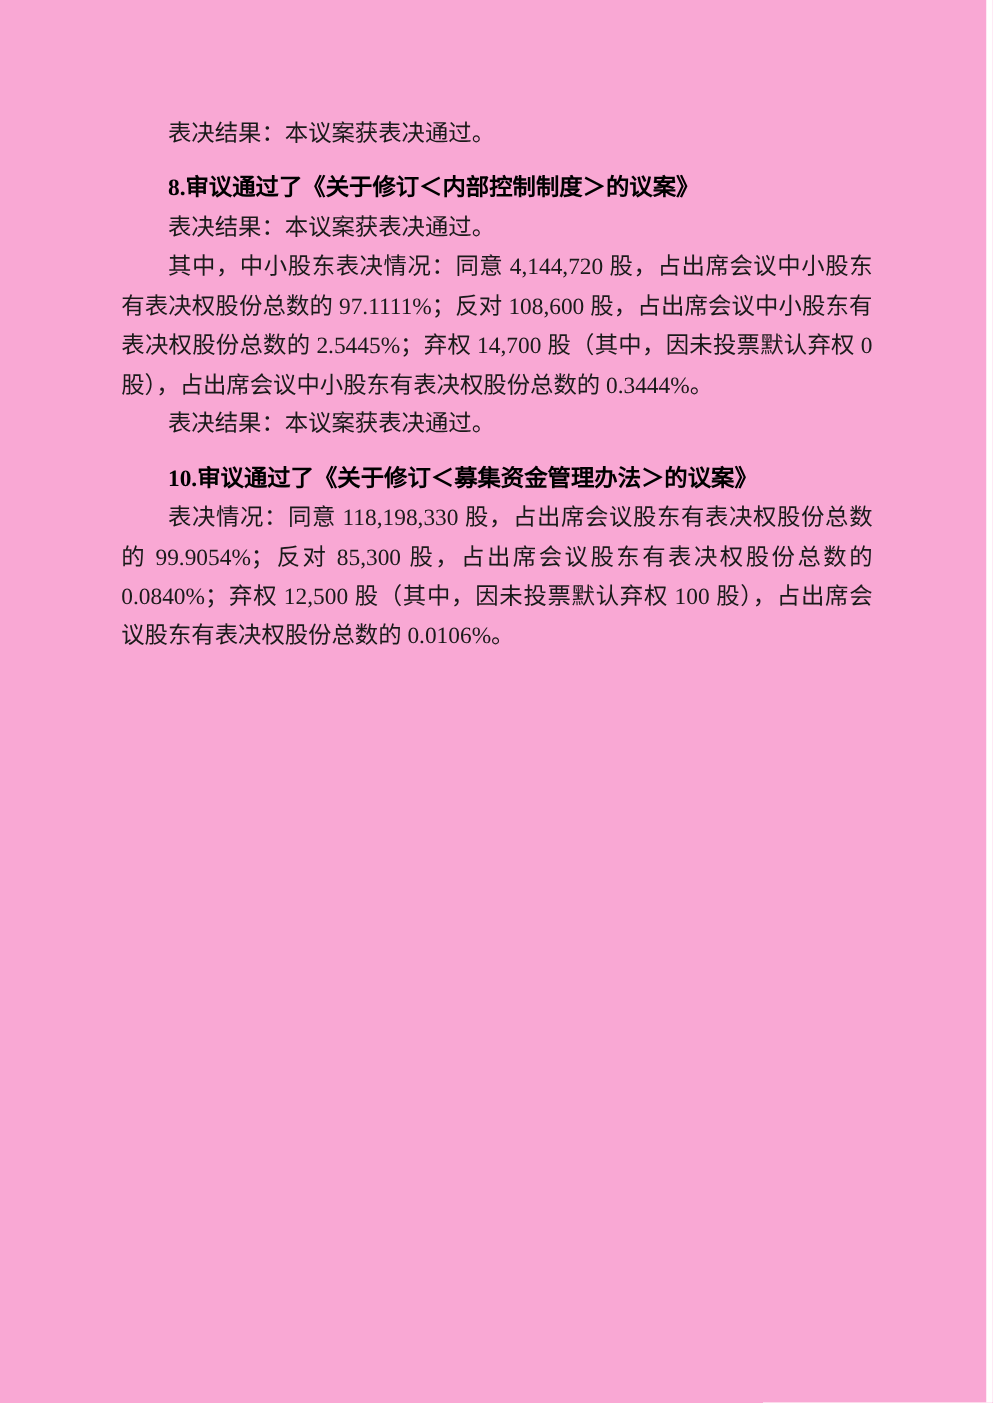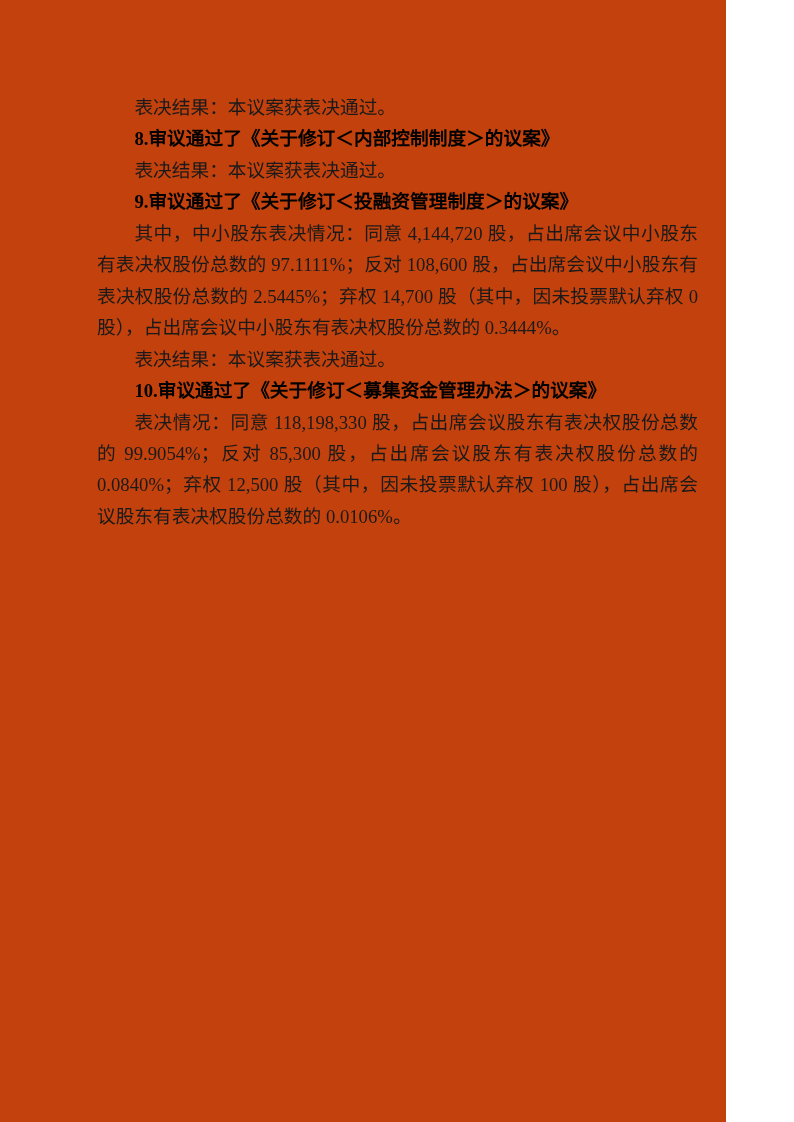--- a/index.html
+++ b/index.html
@@ -2,23 +2,23 @@
 <html lang="zh-CN"><head>
 <meta charset="utf-8">
 <style>
   html, body {
     margin: 0;
     padding: 0;
     background: #ffffff;
   }
   .page {
     position: relative;
-    width: 726px;
+    width: 789px;
     height: 1122px;
-    background: #c2410c;
+    background: #f9a8d4;
     overflow: hidden;
     font-family: "Liberation Serif", "DejaVu Serif", serif;
     color: #1a1a1a;
   }
   .content {
     position: absolute;
     left: 97px;
     top: 92px;
     width: 601px;
   }
@@ -28,32 +28,32 @@
     font-size: 18.7px;
     line-height: 31.45px;
     text-align: justify;
     text-justify: inter-ideograph;
     text-indent: 2em;
     word-break: break-word;
   }
   .content p.heading {
     font-weight: bold;
     color: #000000;
+    margin-top: 12px;
   }
   .content p.result {
     
   }
 </style>
 </head>
 <body>
 
 <div class="page">
   <div class="content" id="doc-content">
       <p class="result">表决结果：本议案获表决通过。</p>
       <p class="heading">8.审议通过了《关于修订＜内部控制制度＞的议案》</p>
       <p class="result">表决结果：本议案获表决通过。</p>
-      <p class="heading">9.审议通过了《关于修订＜投融资管理制度＞的议案》</p>
       <p class="body">其中，中小股东表决情况：同意 4,144,720 股，占出席会议中小股东有表决权股份总数的 97.1111%；反对 108,600 股，占出席会议中小股东有表决权股份总数的 2.5445%；弃权 14,700 股（其中，因未投票默认弃权 0 股），占出席会议中小股东有表决权股份总数的 0.3444%。</p>
       <p class="result">表决结果：本议案获表决通过。</p>
       <p class="heading">10.审议通过了《关于修订＜募集资金管理办法＞的议案》</p>
       <p class="body">表决情况：同意 118,198,330 股，占出席会议股东有表决权股份总数的 99.9054%；反对 85,300 股，占出席会议股东有表决权股份总数的 0.0840%；弃权 12,500 股（其中，因未投票默认弃权 100 股），占出席会议股东有表决权股份总数的 0.0106%。</p>
     </div>
 </div>
 
 </body></html>

